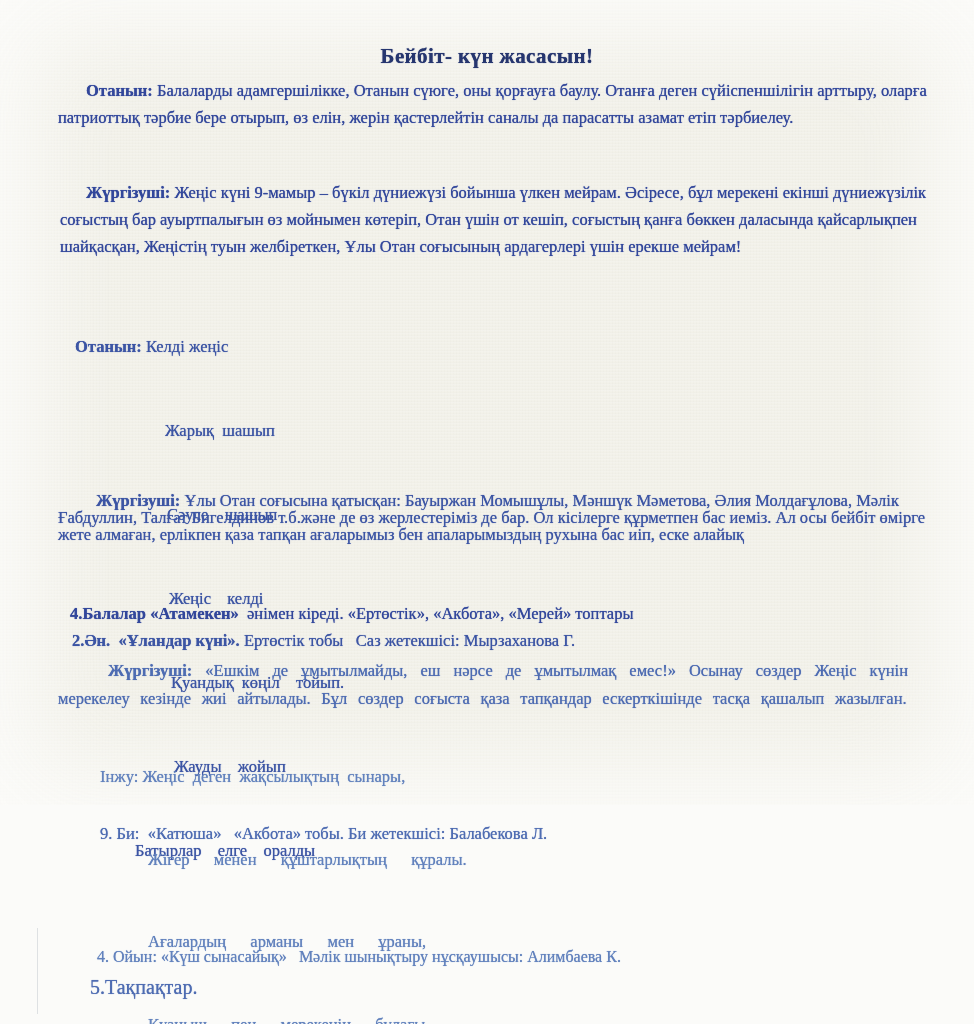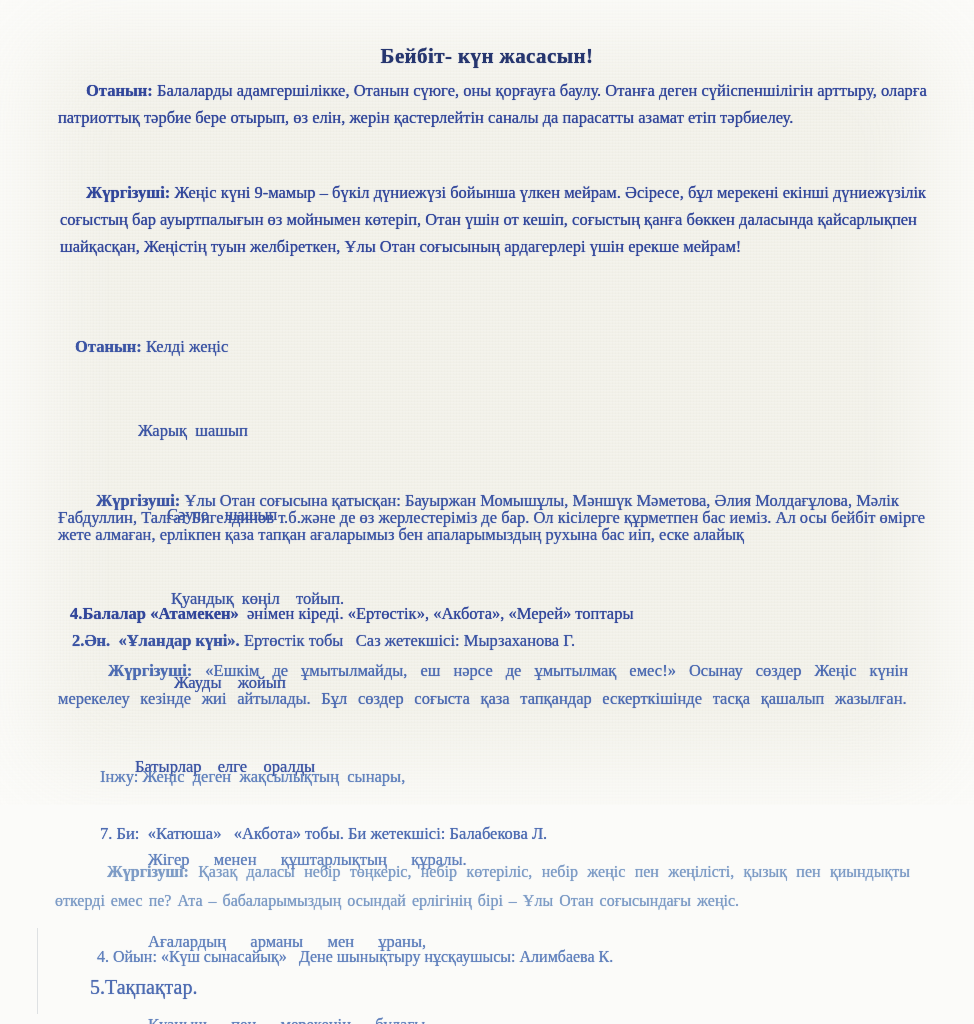--- a/index.html
+++ b/index.html
@@ -32,21 +32,21 @@
   }
   .block{position:absolute;white-space:pre-wrap;text-shadow:0 0 0.8px currentColor;}
   .lbl{font-weight:bold;}
 
   .b-title{top:30px;left:0;right:0;text-align:center;font-size:21px;font-weight:bold;
            color:var(--ink-dark,#26366f);letter-spacing:0.4px;}
   .b-p1{top:60px;left:58px;right:36px;line-height:27px;text-indent:28px;color:var(--ink,#32479b);}
   .b-p2{top:162px;left:60px;right:38px;line-height:27px;text-indent:26px;color:var(--ink,#32479b);}
 
   .b-poem1{top:277px;left:75px;right:36px;line-height:28px;color:var(--ink-mid,#3c55a4);}
-  .b-poem1 .poem-line{margin-left:63px;word-spacing:4px;}
+  .b-poem1 .poem-line{margin-left:90px;word-spacing:4px;}
   .b-poem1 .poem-line.s1{margin-left:92px;}
   .b-poem1 .poem-line.s2{margin-left:94px;}
   .b-poem1 .poem-line.s3{margin-left:96px;}
   .b-poem1 .poem-line.s4{margin-left:99px;}
   .b-poem1 .poem-line.s5{margin-left:60px;}
   .b-poem1 .poem-line.s6{margin-left:108px;}
 
   .b-p3{top:475px;left:58px;right:40px;line-height:17px;text-indent:38px;color:var(--ink-mid,#3a53a6);}
   .b-item1{top:584px;left:70px;right:24px;line-height:26px;color:var(--ink,#32479b);}
   .b-item2{top:611px;left:72px;right:24px;line-height:26px;color:var(--ink-mid,#3c55a8);}
@@ -82,42 +82,42 @@
     <h1 class="block b-title">Бейбіт- күн жасасын!</h1>
 
     <p class="block b-p1"><span class="lbl">Отанын: </span><span>Балаларды адамгершілікке, Отанын сүюге, оны қорғауға баулу. Отанға деген сүйіспеншілігін арттыру, оларға патриоттық тәрбие бере отырып, өз елін, жерін қастерлейтін саналы да парасатты азамат етіп тәрбиелеу.</span></p>
 
     <p class="block b-p2"><span class="lbl">Жүргізуші: </span><span>Жеңіс күні 9-мамыр – бүкіл дүниежүзі бойынша үлкен мейрам. Әсіресе, бұл мерекені екінші дүниежүзілік соғыстың бар ауыртпалығын өз мойнымен көтеріп, Отан үшін от кешіп, соғыстың қанға бөккен даласында қайсарлықпен шайқасқан, Жеңістің туын желбіреткен, Ұлы Отан соғысының ардагерлері үшін ерекше мейрам!</span></p>
 
     <div class="block b-poem1">
       <div class="poem-first"><span class="lbl">Отанын: </span><span>Келді жеңіс</span></div>
       <div class="poem-line">Жарық шашып</div>
       <div class="poem-line s1">Сәуле  шашып</div>
+      <div class="poem-line s2">Жеңіс  келді</div>
       <div class="poem-line s3">Қуандық көңіл  тойып.</div>
       <div class="poem-line s4">Жауды  жойып</div>
       <div class="poem-line s5">Батырлар  елге  оралды</div>
     </div>
 
     <p class="block b-p3"><span class="lbl">Жүргізуші: </span><span>Ұлы Отан соғысына қатысқан: Бауыржан Момышұлы, Мәншүк Мәметова, Әлия Молдағұлова, Мәлік Ғабдуллин, Талғат Бигелдинов т.б.және де өз жерлестеріміз де бар. Ол кісілерге құрметпен бас иеміз. Ал осы бейбіт өмірге жете алмаған, ерлікпен қаза тапқан ағаларымыз бен апаларымыздың рухына бас иіп, еске алайық</span></p>
 
     <p class="block b-item1"><span class="lbl">4.Балалар «Атамекен»  </span><span>әнімен кіреді. «Ертөстік», «Акбота», «Мерей» топтары</span></p>
 
     <p class="block b-item2"><span class="lbl">2.Ән.  «Ұландар күні». </span><span>Ертөстік тобы   Саз жетекшісі: Мырзаханова Г.</span></p>
 
     <p class="block b-p4"><span class="lbl">Жүргізуші: </span><span>«Ешкім де ұмытылмайды, еш нәрсе де ұмытылмақ емес!» Осынау сөздер Жеңіс күнін мерекелеу кезінде жиі айтылады. Бұл сөздер соғыста қаза тапқандар ескерткішінде тасқа қашалып жазылған.</span></p>
 
     <div class="block b-poem2">
       <div class="poem-first"><span class="lbl">Інжу: </span><span>Жеңіс  деген  жақсылықтың  сынары,</span></div>
       <div class="poem-line">Жігер  менен  құштарлықтың  құралы.</div>
       <div class="poem-line">Ағалардың  арманы  мен  ұраны,</div>
       <div class="poem-line">Қуаныш  пен  мерекенің  бұлағы.</div>
     </div>
 
-    <p class="block b-item3"><span>7. Би:  </span><span>«Катюша»   «Акбота» тобы. Би жетекшісі: Балабекова Л.</span></p>
+    <p class="block b-item3"><span>9. Би:  </span><span>«Катюша»   «Акбота» тобы. Би жетекшісі: Балабекова Л.</span></p>
 
-    <p class="block b-p5"><span class="lbl">Жүргізуші: </span><span>Қазақ даласы небір төңкеріс, небір көтеріліс, небір жеңіс пен жеңілісті, қызық пен қиындықты өткерді емес пе? Ата – бабаларымыздың осындай ерлігінің бірі – Ұлы Отан соғысындағы жеңіс.</span></p>
 
-    <p class="block b-item4"><span>4. Ойын: «Күш сынасайық» </span><span>  Дене шынықтыру нұсқаушысы: Алимбаева К.</span></p>
+    <p class="block b-item4"><span>4. Ойын: «Күш сынасайық» </span><span>  Мәлік шынықтыру нұсқаушысы: Алимбаева К.</span></p>
 
     <p class="block b-item5"><span>5.Тақпақтар.</span><span></span></p>
 
   </main>
 </div>
 
 </body></html>

